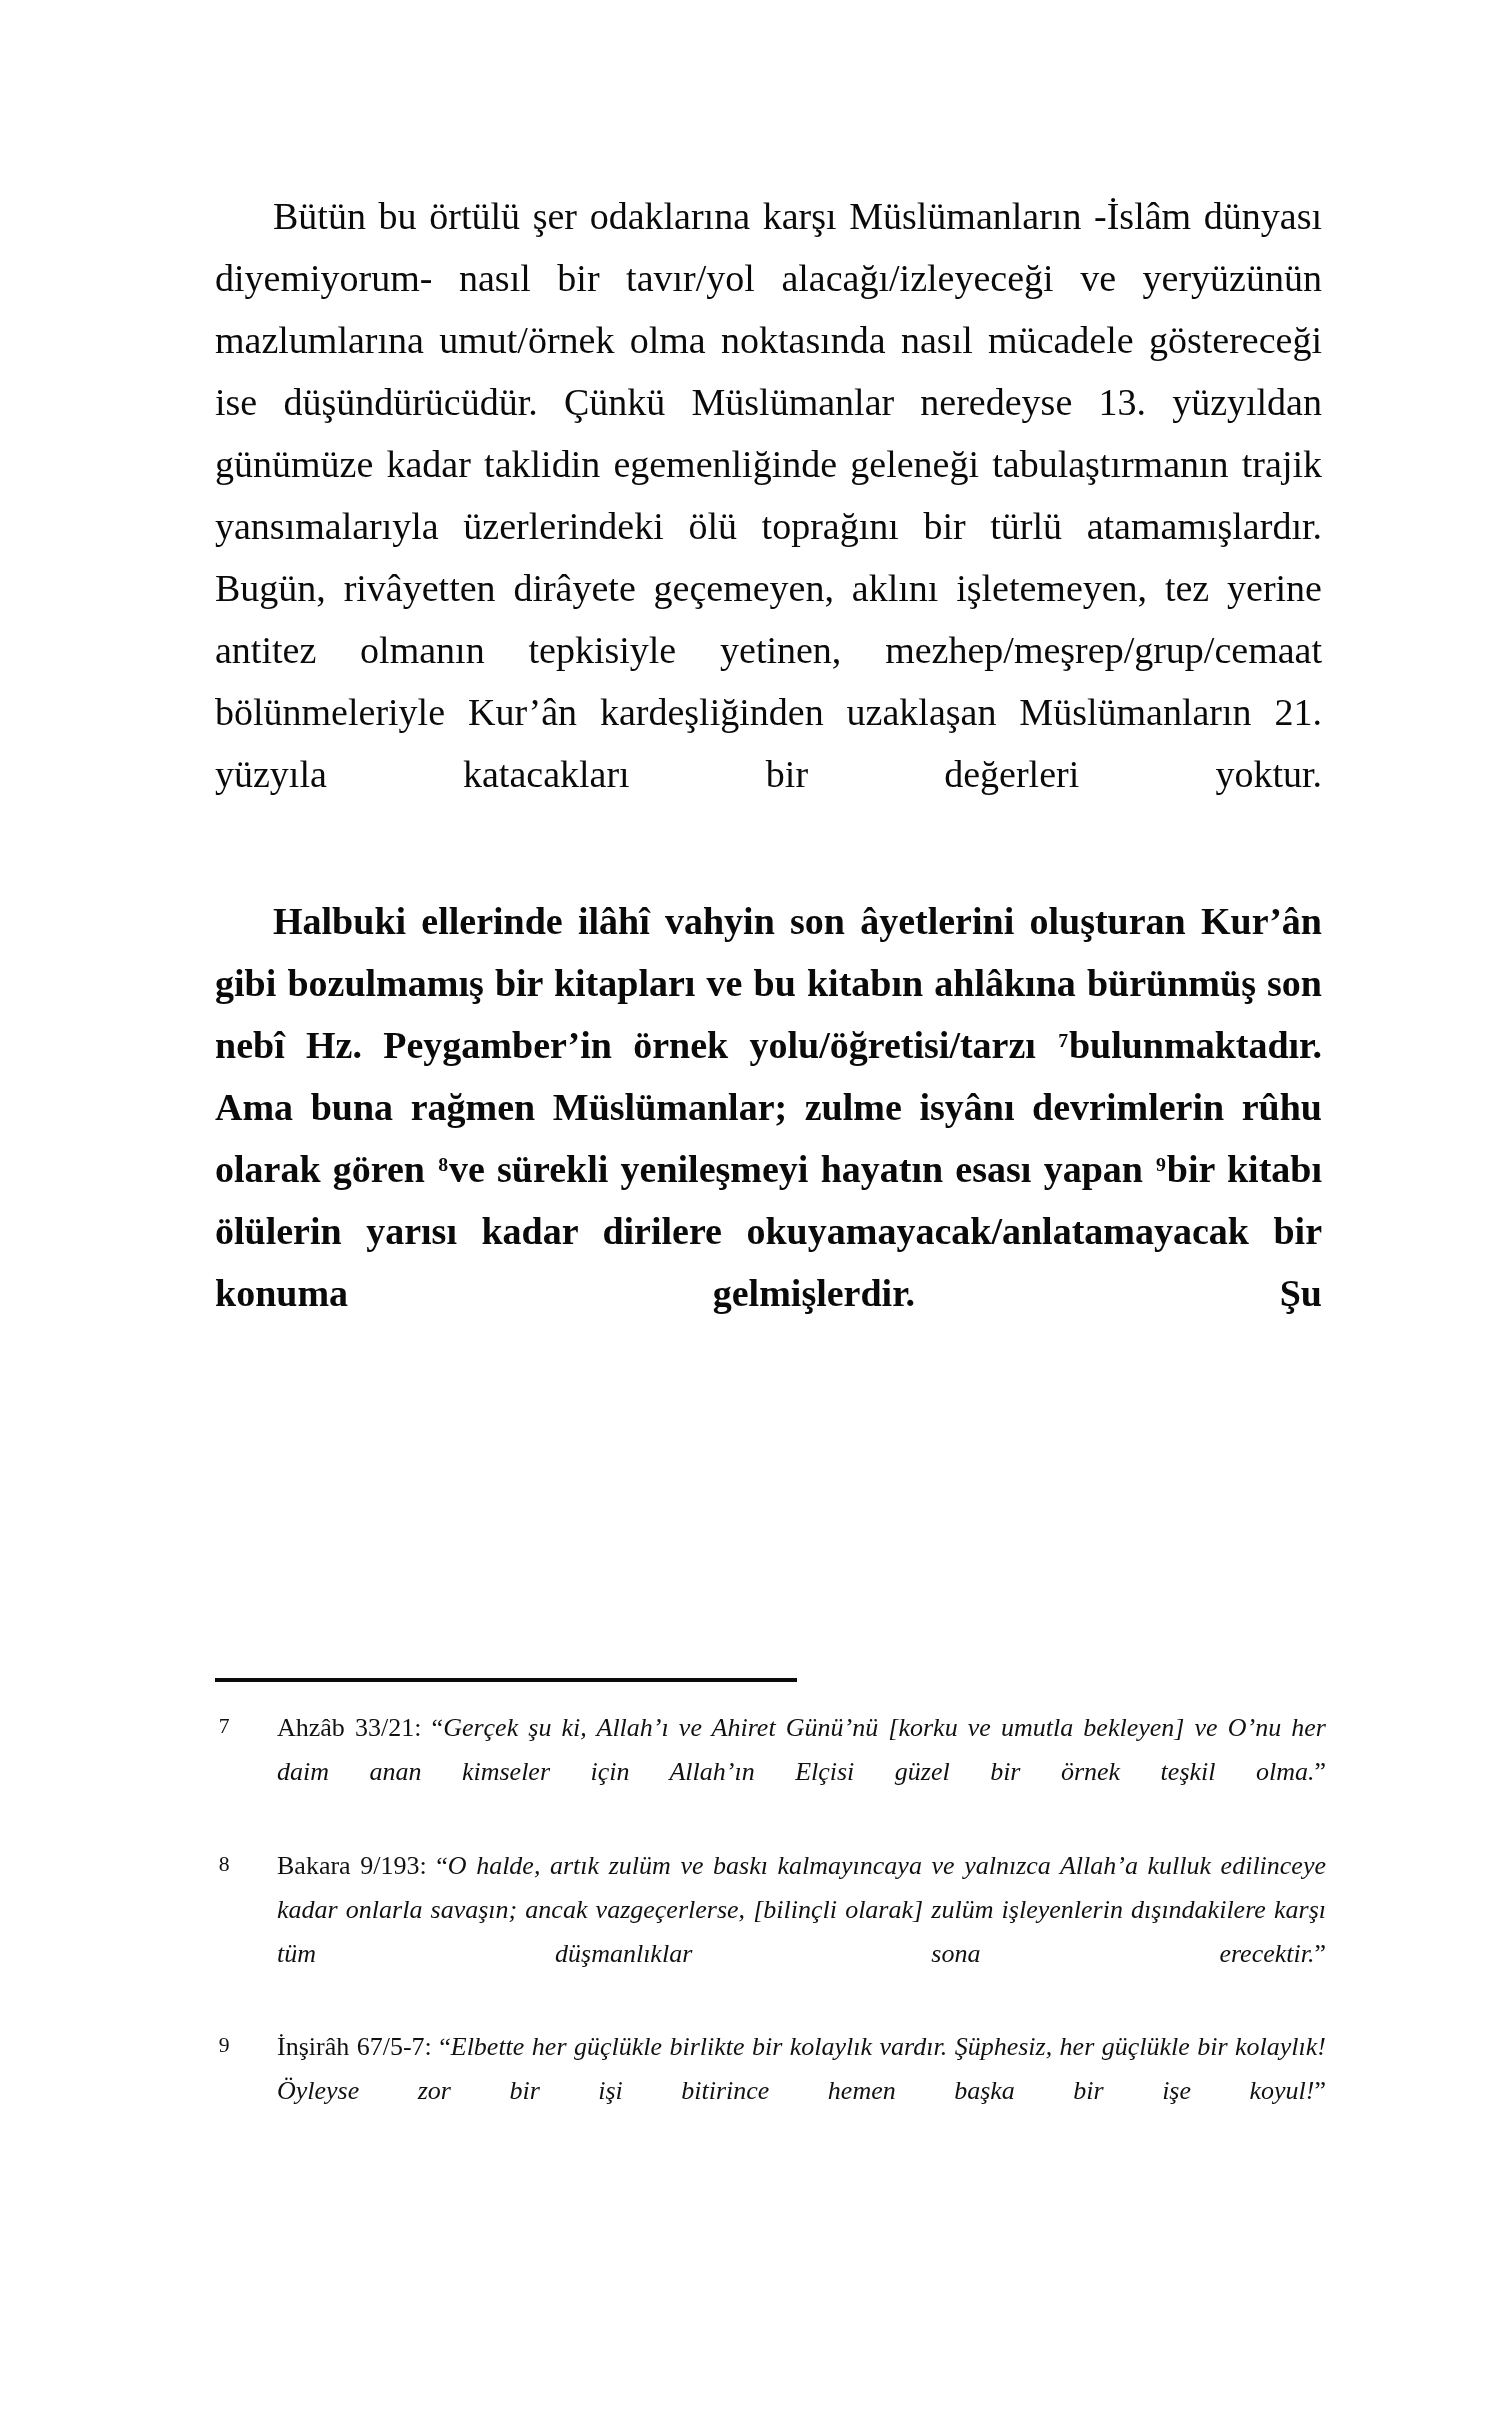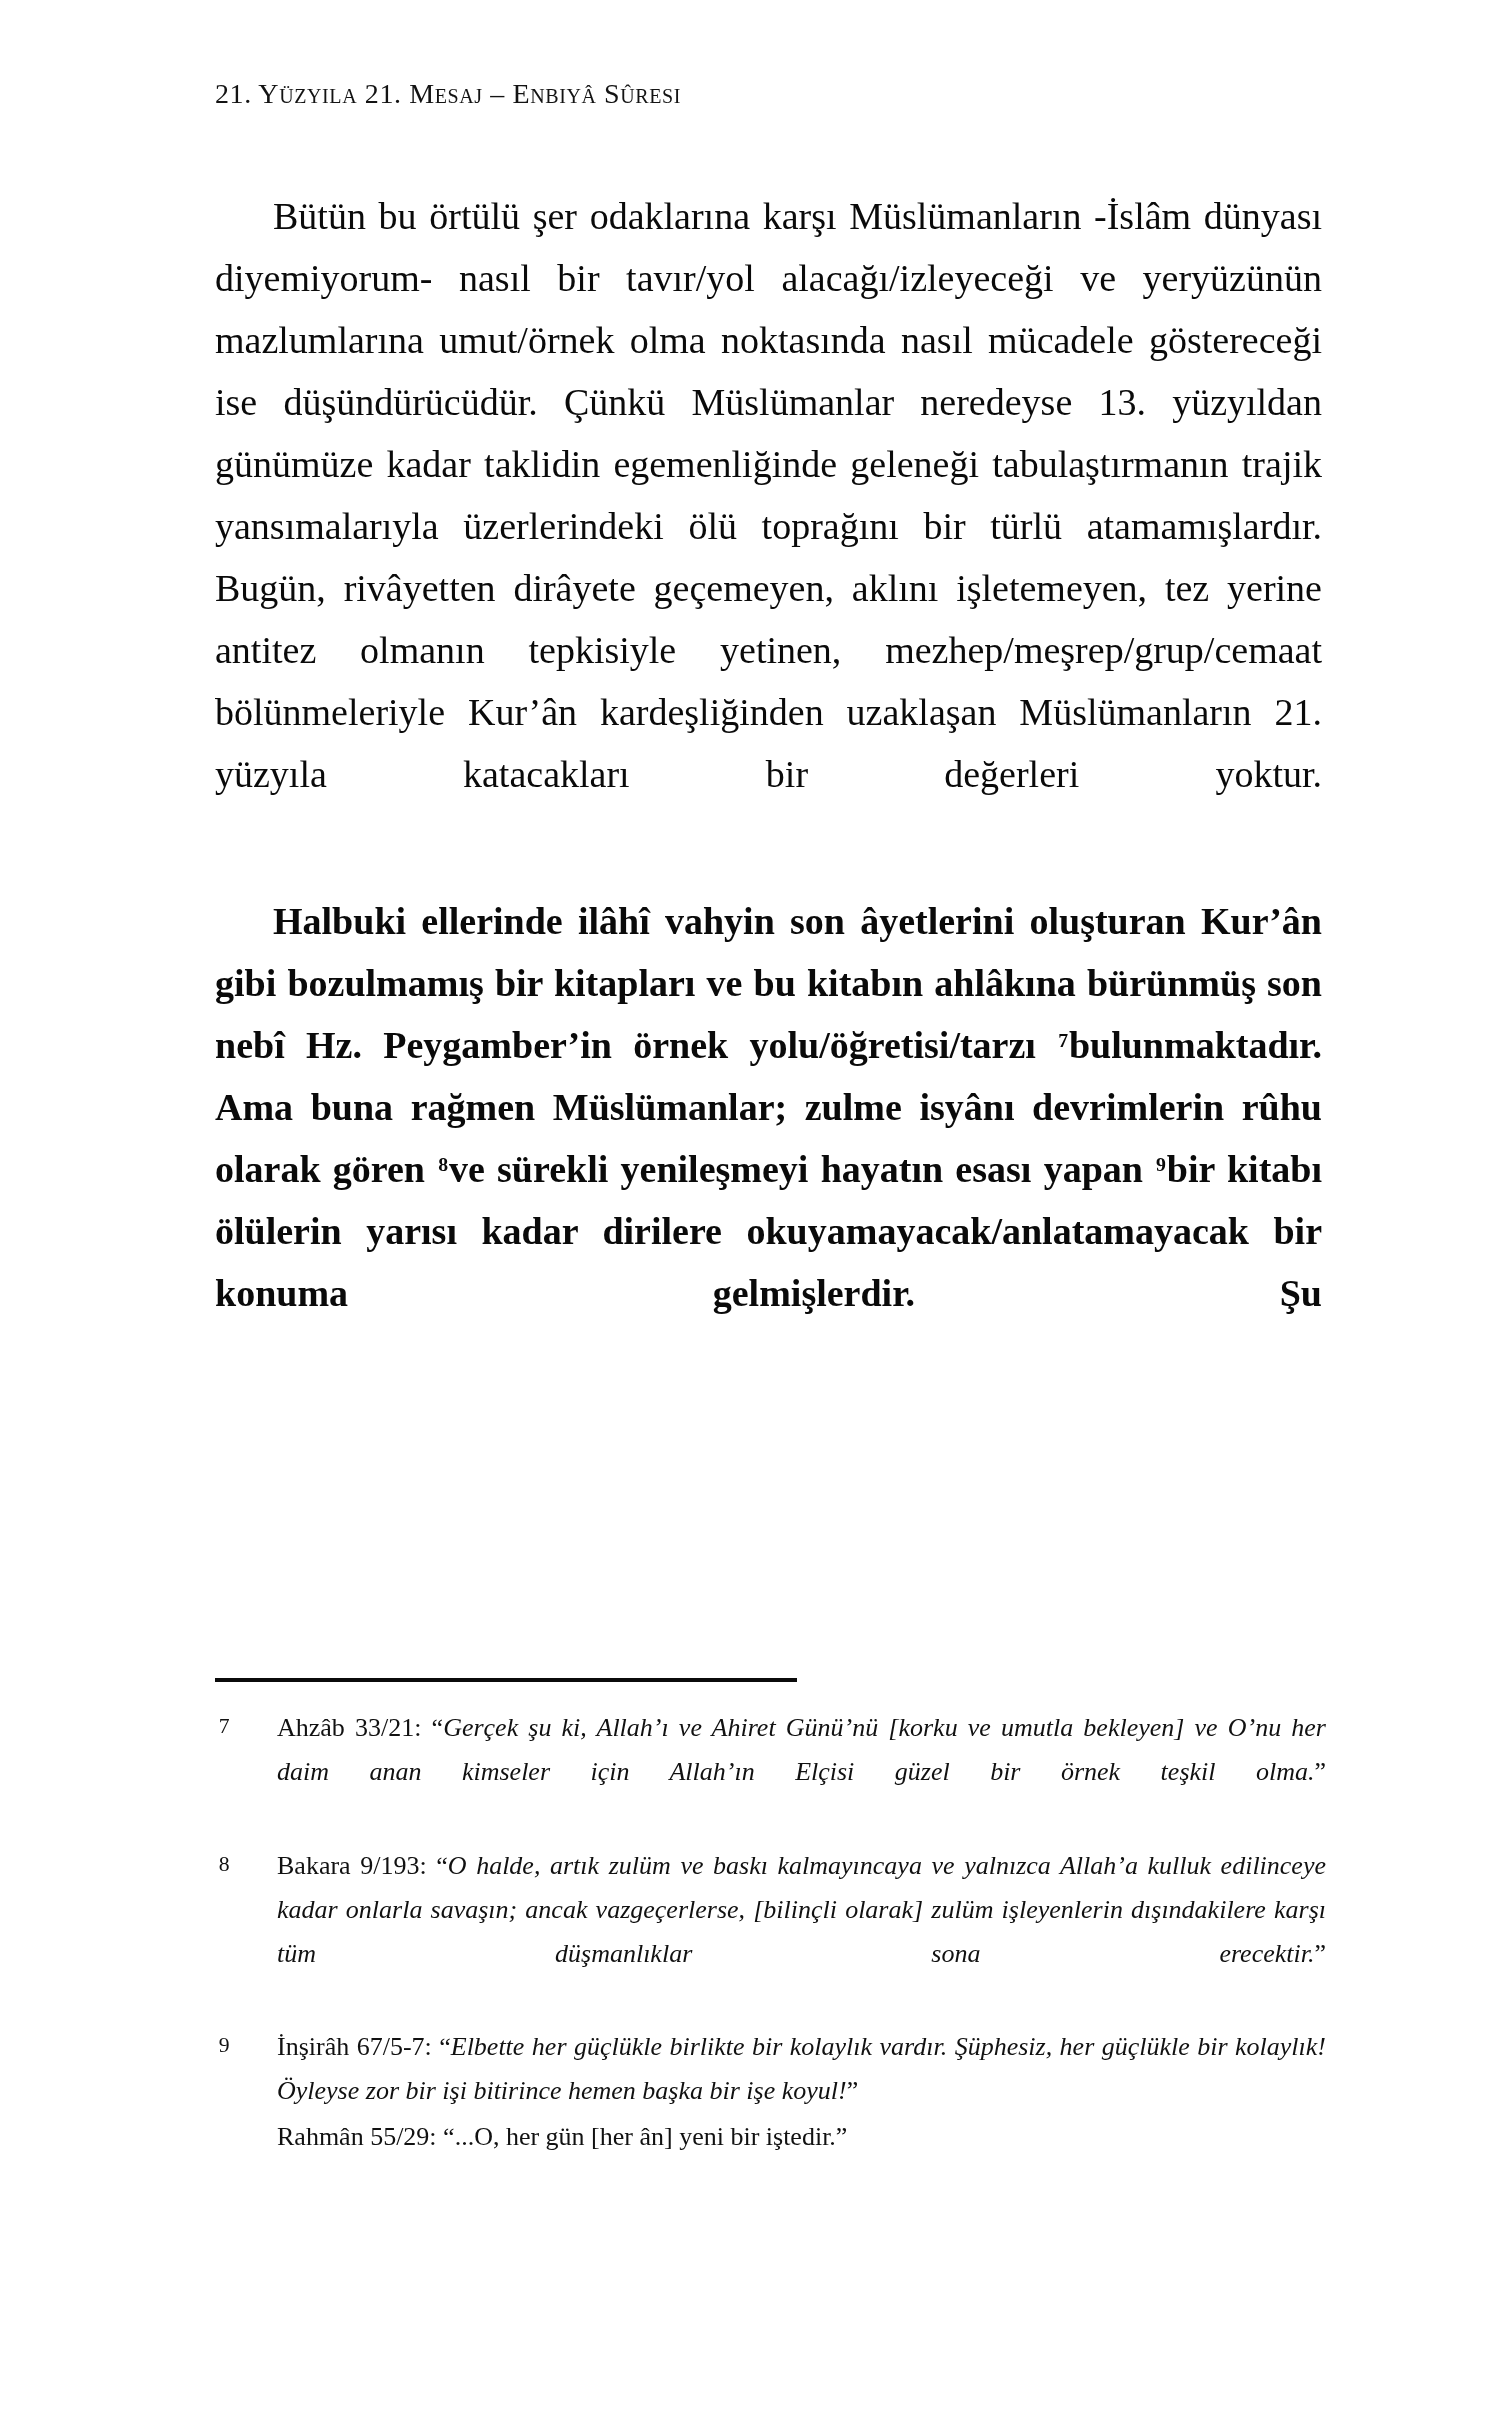--- a/index.html
+++ b/index.html
@@ -124,21 +124,20 @@
     display: block;
     font-style: normal;
     margin-top: 1.9px;
   }
 </style>
 </head>
 <body>
 
 <div class="page">
 
-  <div class="running-header">21. Yüzyıla 21. Mesaj – Enbiyâ Sûresi</div>
 
   <div class="body-block">
 
 
     <p class="para indented">Bütün bu örtülü şer odaklarına karşı Müslümanların -İslâm dünyası diyemiyorum- nasıl bir tavır/yol alacağı/izleyeceği ve yeryüzünün mazlumlarına umut/örnek olma noktasında nasıl mücadele göstereceği ise düşündürücüdür. Çünkü Müslümanlar neredeyse 13. yüzyıldan günümüze kadar taklidin egemenliğinde geleneği tabulaştırmanın trajik yansımalarıyla üzerlerindeki ölü toprağını bir türlü atamamışlardır. Bugün, rivâyetten dirâyete geçemeyen, aklını işletemeyen, tez yerine antitez olmanın tepkisiyle yetinen, mezhep/meşrep/grup/cemaat bölünmeleriyle Kur’ân kardeşliğinden uzaklaşan Müslümanların 21. yüzyıla katacakları bir değerleri yoktur.</p>
 
     <p class="para indented" id="para-with-footnotes">Halbuki ellerinde ilâhî vahyin son âyetlerini oluşturan Kur’ân gibi bozulmamış bir kitapları ve bu kitabın ahlâkına bürünmüş son nebî Hz. Peygamber’in örnek yolu/öğretisi/tarzı <sup class="fn-ref">7</sup>bulunmaktadır. Ama buna rağmen Müslümanlar; zulme isyânı devrimlerin rûhu olarak gören <sup class="fn-ref">8</sup>ve sürekli yenileşmeyi hayatın esası yapan <sup class="fn-ref">9</sup>bir kitabı ölülerin yarısı kadar dirilere okuyamayacak/anlatamayacak bir konuma gelmişlerdir. Şu</p>
 
   </div>
 
@@ -152,19 +151,18 @@
     </div>
 
     <div class="footnote">
       <span class="fn-num">8</span>
       <span class="fn-src">Bakara 9/193: “</span><span class="fn-quote">O halde, artık zulüm ve baskı kalmayıncaya ve yalnızca Allah’a kulluk edilinceye kadar onlarla savaşın; ancak vazgeçerlerse, [bilinçli olarak] zulüm işleyenlerin dışındakilere karşı tüm düşmanlıklar sona erecektir.</span><span class="fn-src">”</span>
     </div>
 
     <div class="footnote">
       <span class="fn-num">9</span>
       <span class="fn-src">İnşirâh 67/5-7: “</span><span class="fn-quote">Elbette her güçlükle birlikte bir kolaylık vardır. Şüphesiz, her güçlükle bir kolaylık! Öyleyse zor bir işi bitirince hemen başka bir işe koyul!</span><span class="fn-src">”</span>
-      <span class="fn-extra">Rahmân 55/29: “...O, her gün [her ân] yeni bir iştedir.”</span>
     </div>
 
   </div>
 
 </div>
 
 
 </body></html>

